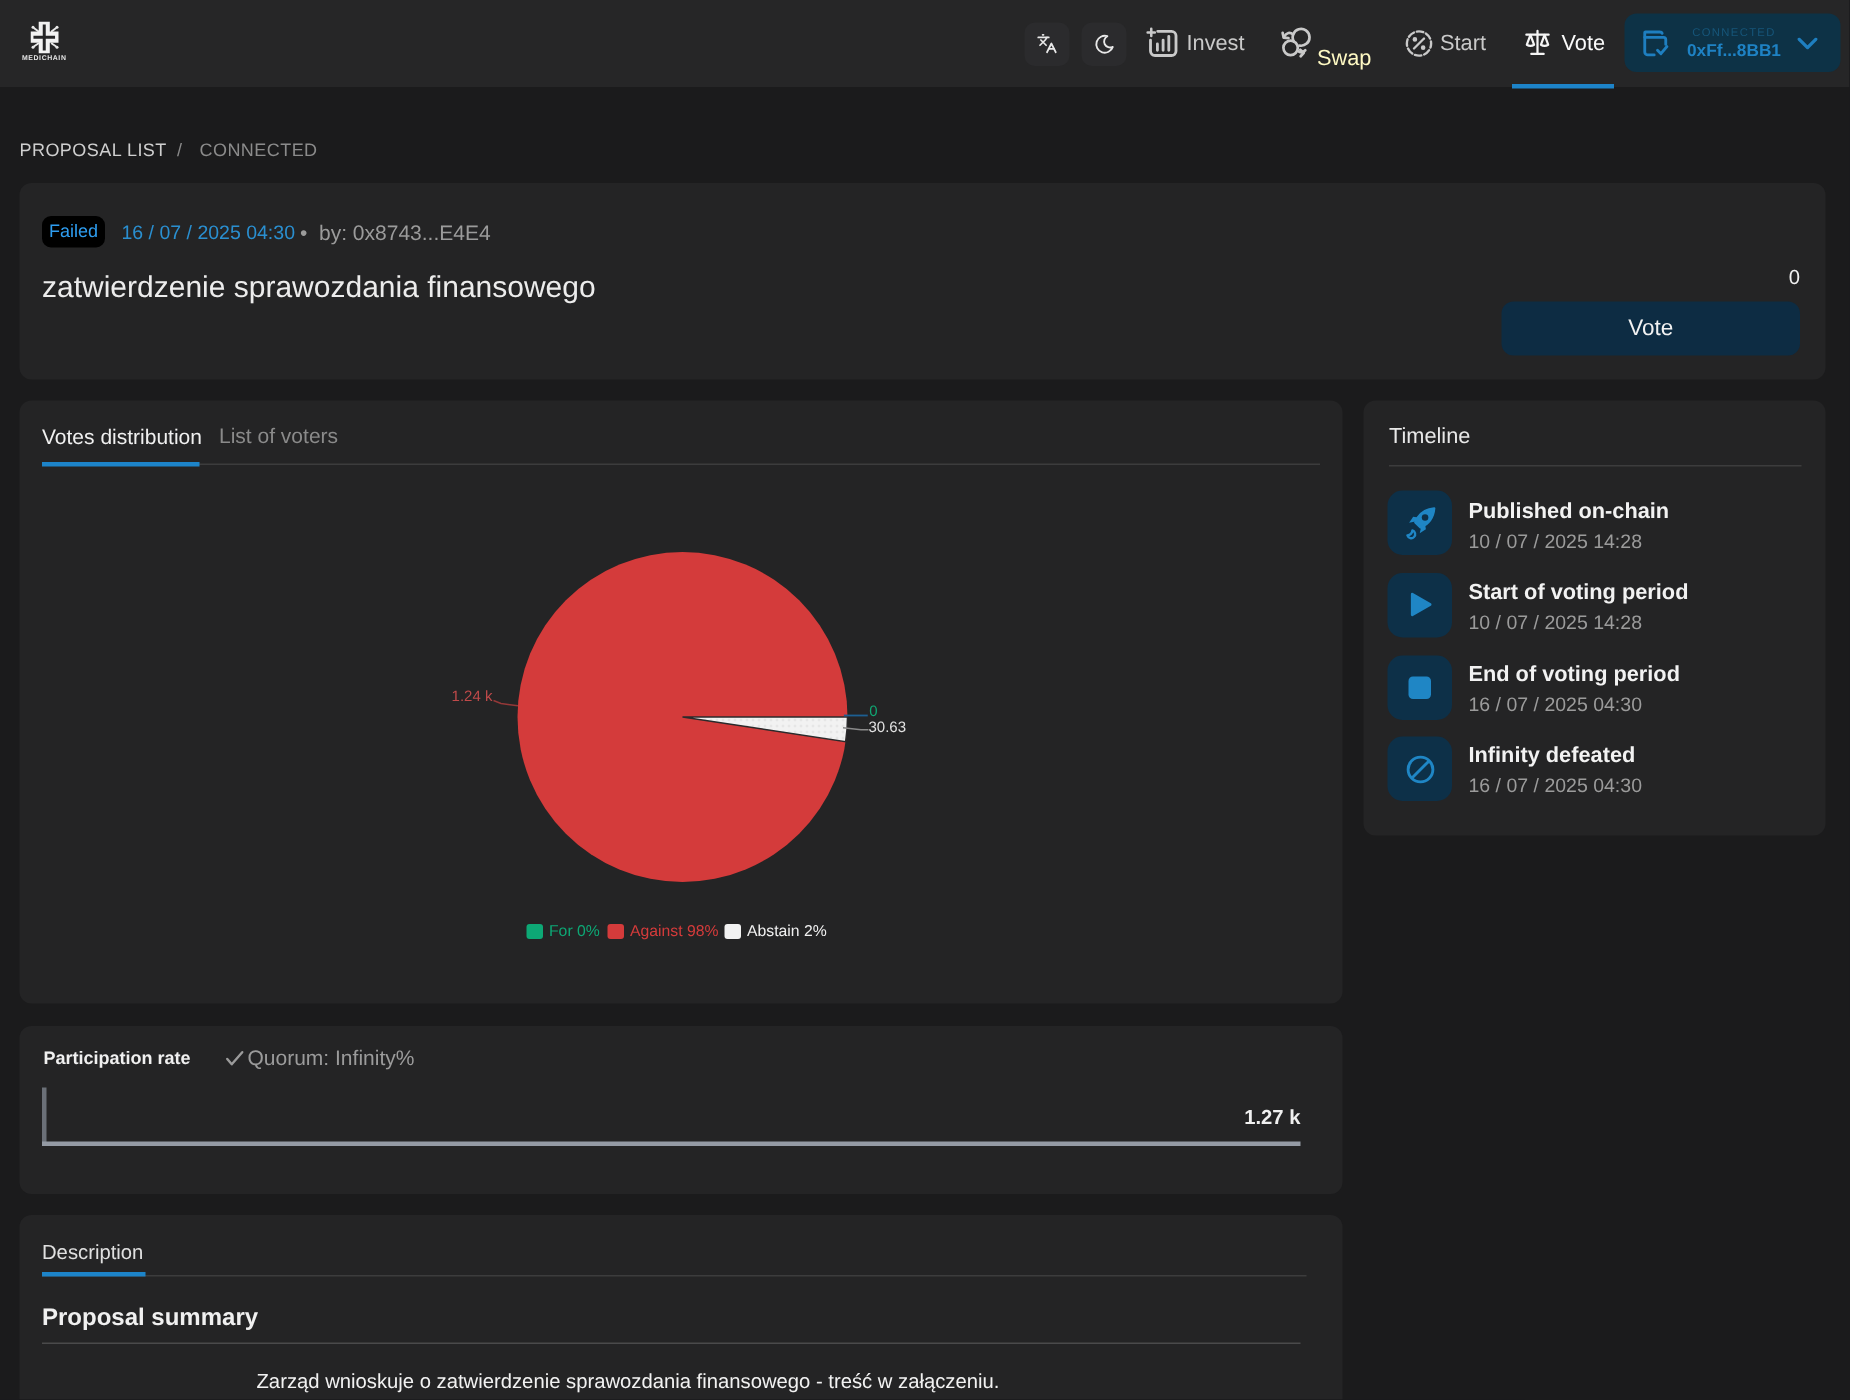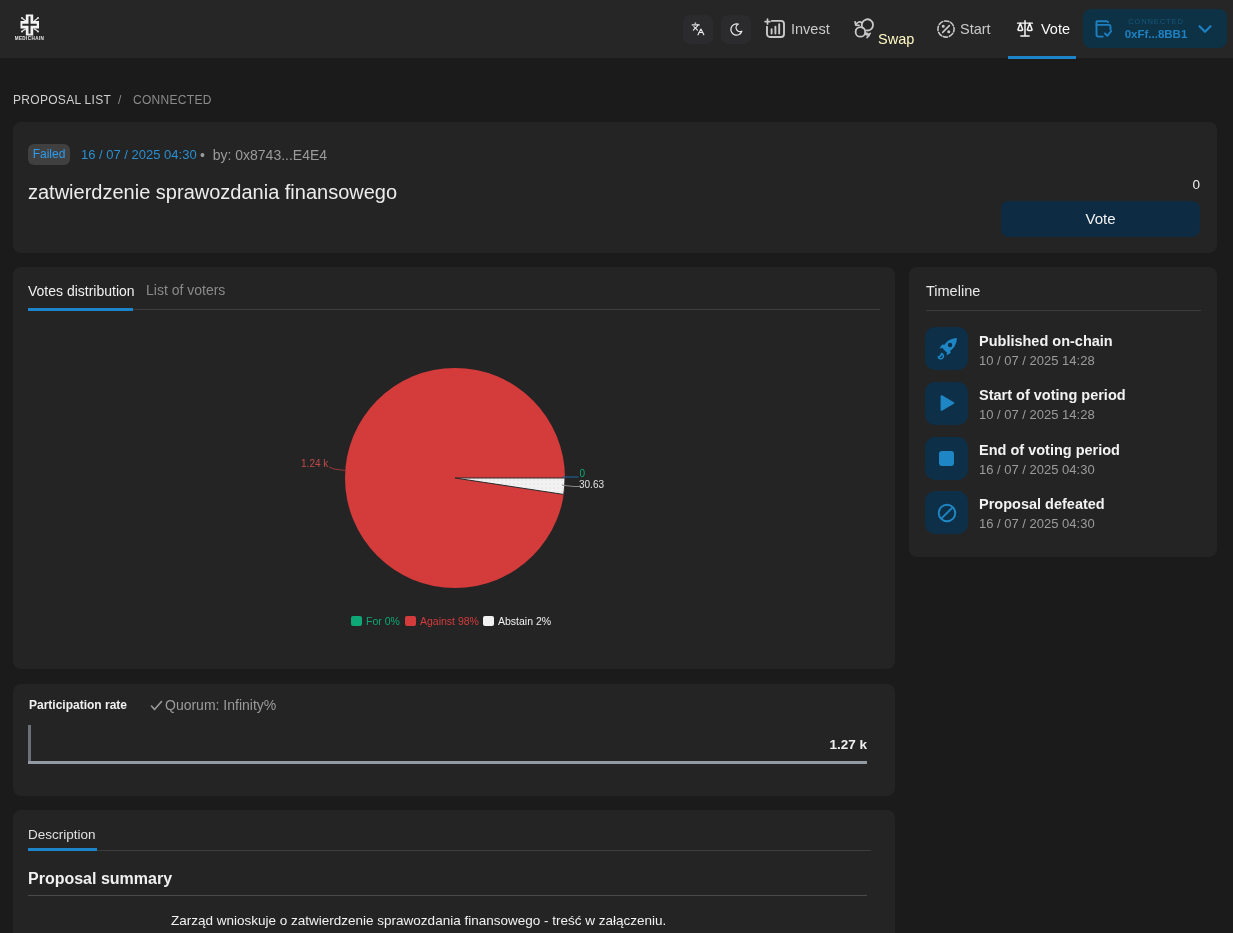--- a/index.html
+++ b/index.html
@@ -89,21 +89,21 @@
 <div class="abs" style="left:1118px;top:27.5px;width:76px;text-align:center;font-size:11.5px;font-weight:bold;color:#1e82c4;">0xFf...8BB1</div>
 <svg class="abs" style="left:1198px;top:25px;" width="14" height="8" viewBox="0 0 14 8" fill="none" stroke="#1e7fc0" stroke-width="2.2" stroke-linecap="round" stroke-linejoin="round">
   <path d="M1.5 1.2L7 6.8L12.5 1.2"></path>
 </svg>
 
 <div class="abs" style="left:13px;top:93px;font-size:12px;letter-spacing:0.3px;color:#cfcfcf;">PROPOSAL LIST</div>
 <div class="abs" style="left:118px;top:93px;font-size:12px;color:#8b8b8b;">/</div>
 <div class="abs" style="left:133px;top:93px;font-size:12px;letter-spacing:0.3px;color:#8b8b8b;">CONNECTED</div>
 
 <div class="card" style="left:13px;top:122px;width:1204px;height:131px;"></div>
-<div class="abs" style="left:28px;top:144px;width:42px;height:21px;background:#404040;border-radius:6px;text-align:center;line-height:21px;font-size:12px;color:#2e9df0;">Failed</div>
+<div class="abs" style="left:28px;top:144px;width:42px;height:21px;background:#000000;border-radius:6px;text-align:center;line-height:21px;font-size:12px;color:#2e9df0;">Failed</div>
 <div class="abs" style="left:81px;top:147px;font-size:13px;color:#2a8fd0;">16 / 07 / 2025 04:30</div>
 <div class="abs" style="left:200px;top:147px;font-size:14px;color:#9b9b9b;">•&nbsp; by: 0x8743...E4E4</div>
 <div class="abs" style="left:28px;top:181px;font-size:20px;color:#ececec;">zatwierdzenie sprawozdania finansowego</div>
 <div class="abs" style="left:1001px;top:177px;font-size:13.5px;color:#f0f0f0;margin-top:28px;">Your votes:</div>
 <div class="abs" style="left:1100px;top:177px;width:100px;text-align:right;font-size:13.5px;color:#f0f0f0;">0</div>
 <div class="abs" style="left:1001px;top:201px;width:199px;height:36px;background:#0d2c43;border-radius:8px;text-align:center;line-height:36px;font-size:15px;color:#f2f2f2;">Vote</div>
 
 <div class="card" style="left:13px;top:267px;width:882px;height:402px;"></div>
 <div class="abs" style="left:28px;top:283px;font-size:14px;color:#f0f0f0;">Votes distribution</div>
 <div class="abs" style="left:146px;top:282px;font-size:14px;color:#8a8a8a;">List of voters</div>
@@ -159,21 +159,21 @@
 <div class="abs" style="left:925px;top:437px;width:43px;height:43px;background:#0d3048;border-radius:10px;"></div>
 <div class="abs" style="left:939px;top:451px;width:15px;height:15px;background:#1f86c5;border-radius:3px;"></div>
 <div class="abs" style="left:979px;top:442px;font-size:14.5px;font-weight:bold;color:#f2f2f2;">End of voting period</div>
 <div class="abs" style="left:979px;top:462px;font-size:13px;color:#9b9b9b;">16 / 07 / 2025 04:30</div>
 
 <div class="abs" style="left:925px;top:491px;width:43px;height:43px;background:#0d3048;border-radius:10px;"></div>
 <svg class="abs" style="left:936px;top:502px;" width="22" height="22" viewBox="0 0 24 24" fill="none" stroke="#1f86c5" stroke-width="2.1">
   <circle cx="12" cy="12" r="9"></circle>
   <line x1="5.8" y1="18.2" x2="18.2" y2="5.8"></line>
 </svg>
-<div class="abs" style="left:979px;top:496px;font-size:14.5px;font-weight:bold;color:#f2f2f2;">Proposal defeated</div>
+<div class="abs" style="left:979px;top:496px;font-size:14.5px;font-weight:bold;color:#f2f2f2;">Infinity defeated</div>
 <div class="abs" style="left:979px;top:516px;font-size:13px;color:#9b9b9b;">16 / 07 / 2025 04:30</div>
 
 <div class="card" style="left:13px;top:684px;width:882px;height:112px;"></div>
 <div class="abs" style="left:29px;top:698px;font-size:12px;font-weight:bold;color:#f0f0f0;">Participation rate</div>
 <svg class="abs" style="left:150px;top:700px;" width="13" height="11" viewBox="0 0 13 11" fill="none" stroke="#9b9b9b" stroke-width="1.6" stroke-linecap="round" stroke-linejoin="round">
     <path d="M1.5 6l3 3.5L11.5 1.5"></path>
   </svg>
 <div class="abs" style="left:165px;top:697px;font-size:14px;color:#9b9b9b;">Quorum: Infinity%</div>
 <div class="abs" style="left:28px;top:725px;width:2.5px;height:38px;background:#6b7078;"></div>
 <div class="abs" style="left:28px;top:761px;width:839px;height:3px;background:#949aa4;"></div>

